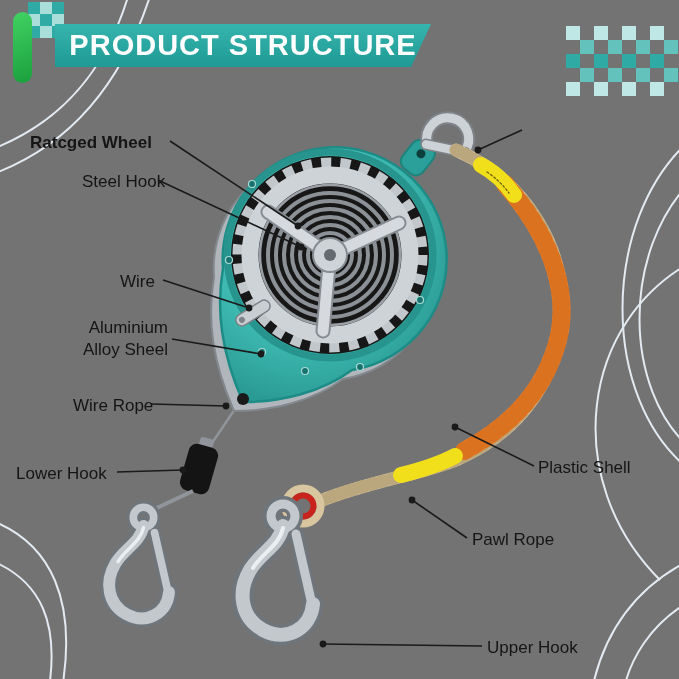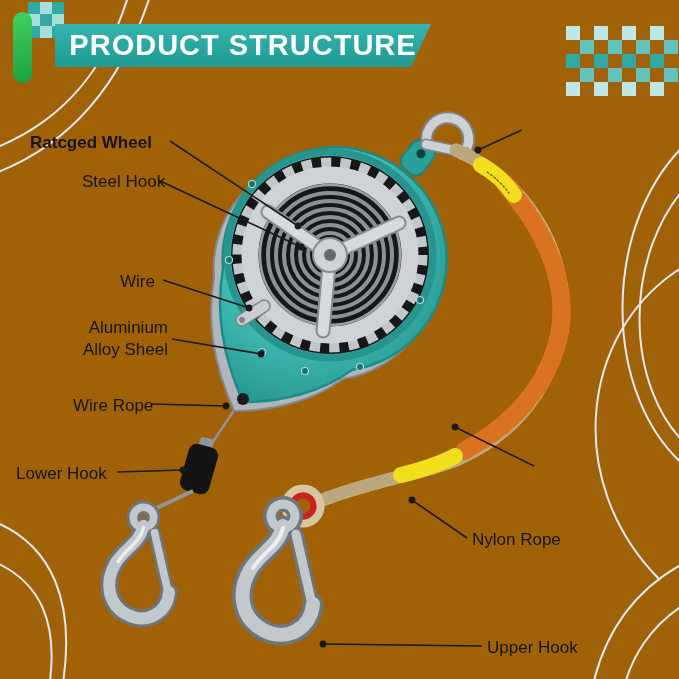--- a/index.html
+++ b/index.html
@@ -1,16 +1,16 @@
 <!DOCTYPE html>
 <html><head>
 <meta charset="utf-8">
 <style>
   html,body{margin:0;padding:0;background:#fff;}
-  #stage{position:relative;width:679px;height:679px;overflow:hidden;background:#a16207;
+  #stage{position:relative;width:679px;height:679px;overflow:hidden;background:#737373;
          font-family:"Liberation Sans",sans-serif;}
   svg{position:absolute;left:0;top:0;}
   #bg-svg{z-index:0;}
   #main-svg{z-index:2;}
   .banner{position:absolute;left:55px;top:24px;width:376px;height:43px;
           background:linear-gradient(180deg,#36b4ae,#1f9a94);
           clip-path:polygon(0 0,100% 0,calc(100% - 20px) 100%,0 100%);
           display:flex;align-items:center;justify-content:center;z-index:3;}
   .banner span{color:#ffffff;font-weight:bold;font-size:29px;letter-spacing:1px;}
   .green-pill{position:absolute;left:13px;top:12px;width:19px;height:71px;border-radius:10px;
@@ -220,16 +220,17 @@
       <circle cx="323" cy="644" r="3.4"></circle>
     </g>
   </svg>
 
   <div class="label" style="left:30px;top:132px;font-weight:bold;">Ratcged Wheel</div>
   <div class="label" style="left:82px;top:171px;">Steel Hook</div>
   <div class="label" style="left:120px;top:271px;">Wire</div>
   <div class="label t-right" style="left:58px;top:317px;width:110px;">Aluminium Alloy Sheel</div>
   <div class="label" style="left:73px;top:395px;">Wire Rope</div>
   <div class="label" style="left:16px;top:463px;">Lower Hook</div>
-  <div class="label" style="left:472px;top:529px;">Nylon Rope</div>
+  <div class="label" style="left:538px;top:457px;">Plastic Shell</div>
+  <div class="label" style="left:472px;top:529px;">Pawl Rope</div>
   <div class="label" style="left:487px;top:637px;">Upper Hook</div>
 
 </div>
 
 </body></html>

